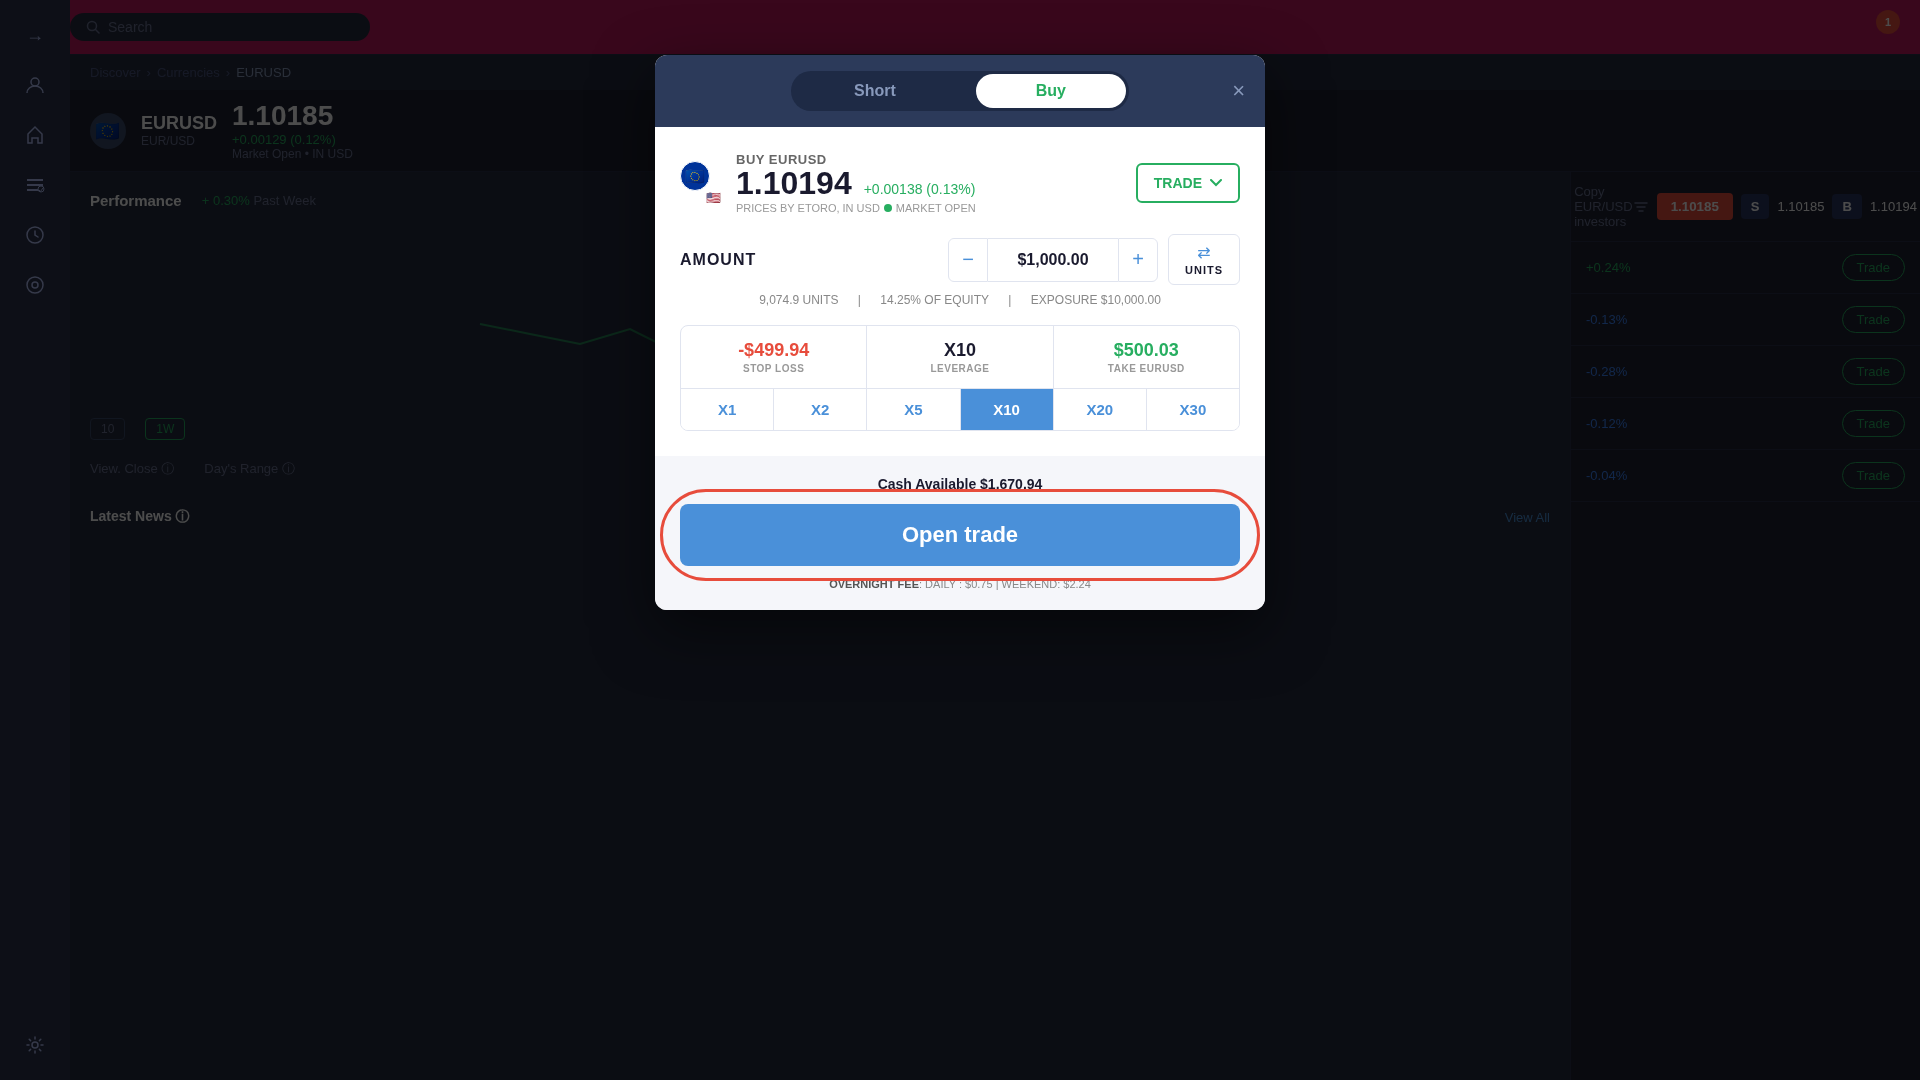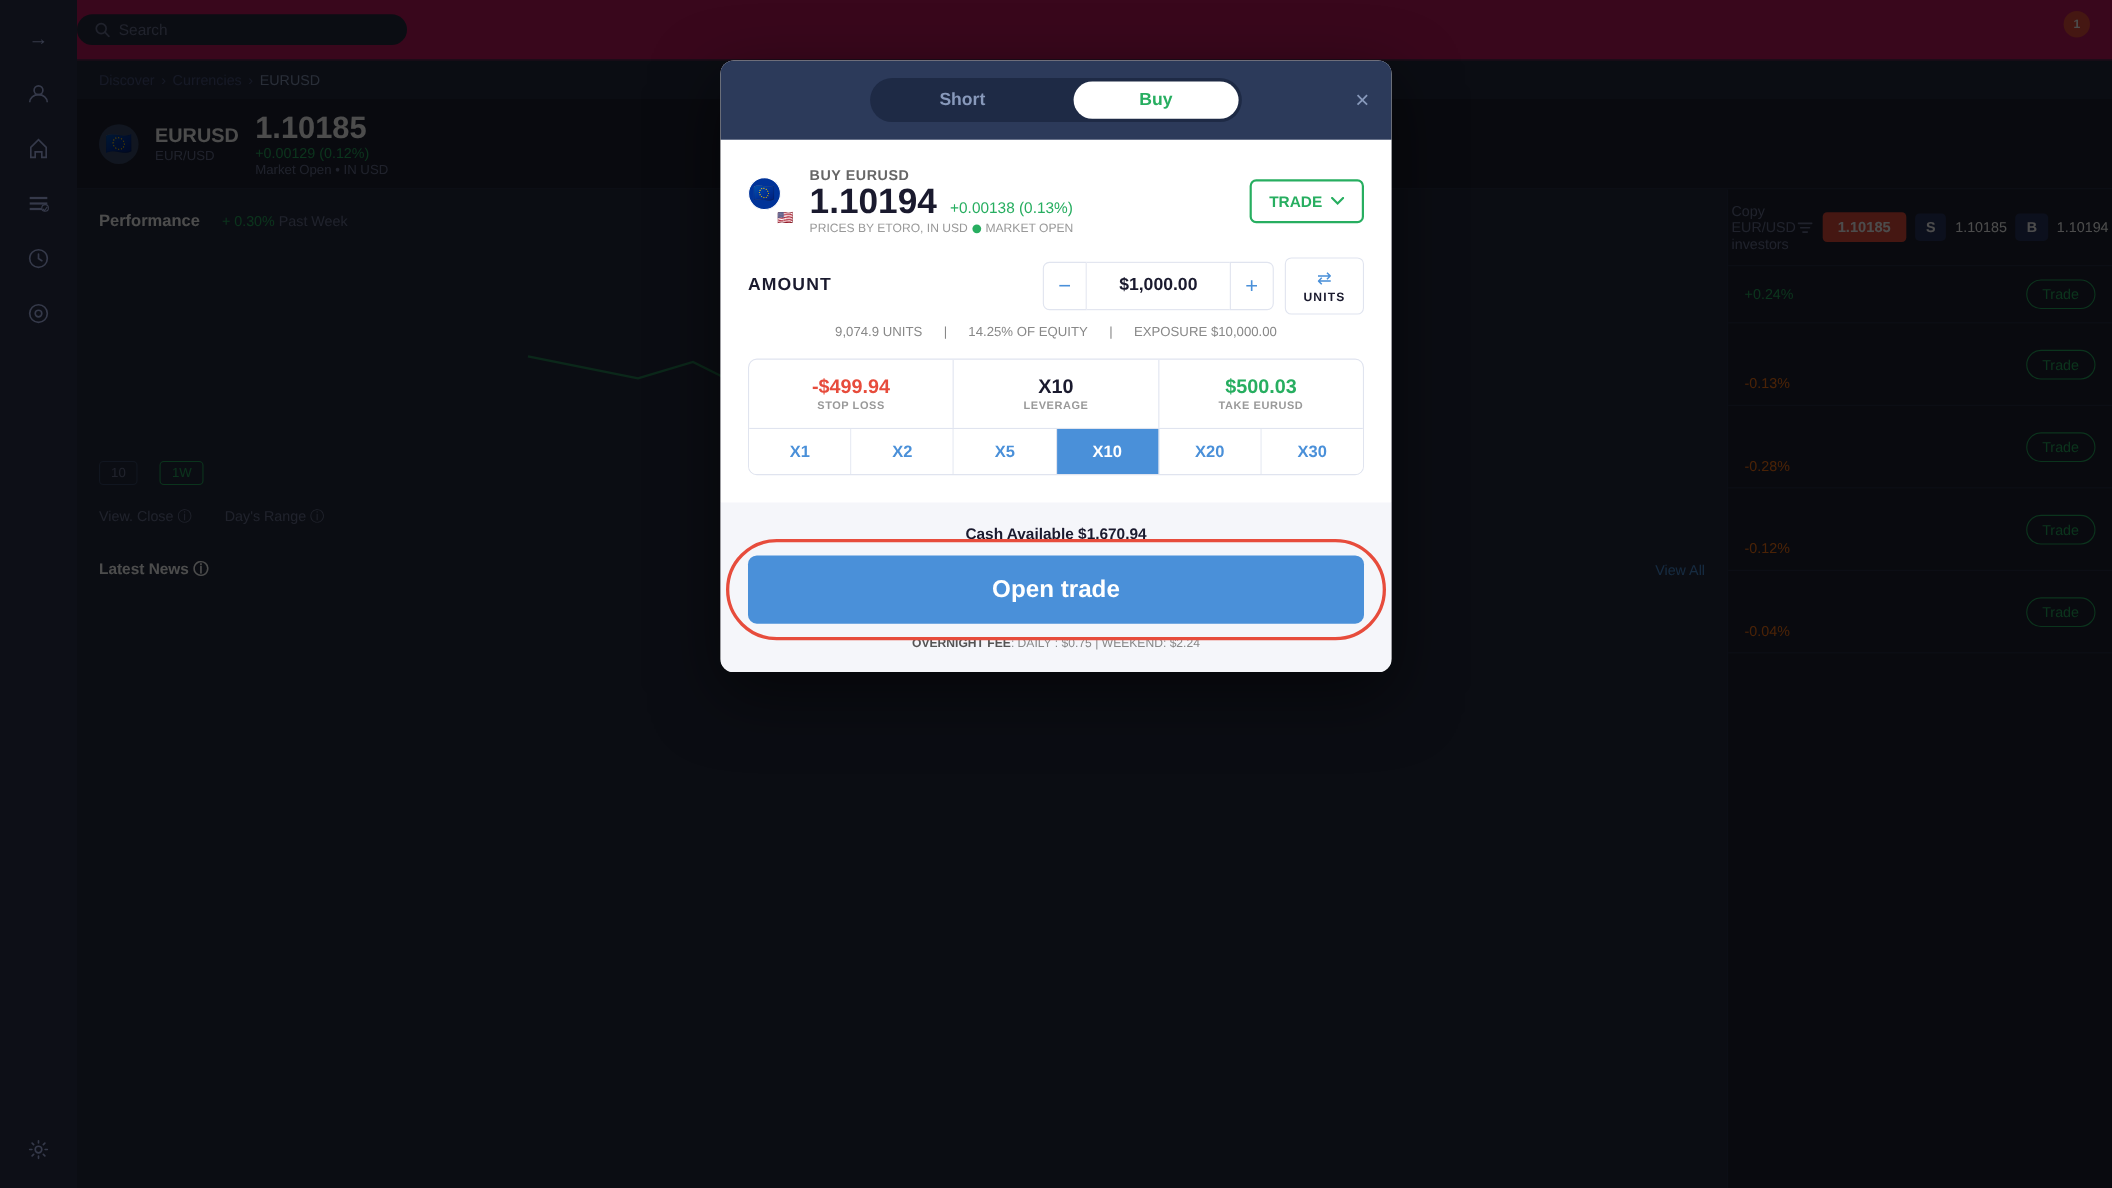--- a/index.html
+++ b/index.html
@@ -534,21 +534,21 @@
     .trade-row {
       display: flex;
       align-items: center;
       justify-content: space-between;
       padding: 12px 15px;
       border-bottom: 1px solid #2a3149;
     }
 
     .trade-row-change { font-size: 13px; }
     .change-up { color: #27ae60; }
-    .change-down { color: #f97316; margin-top: 35px; }
+    .change-down { color: #3b82f6; }
 
     .trade-row-btn {
       border: 1px solid #27ae60;
       color: #27ae60;
       background: transparent;
       padding: 5px 14px;
       border-radius: 15px;
       cursor: pointer;
       font-size: 13px;
     }

